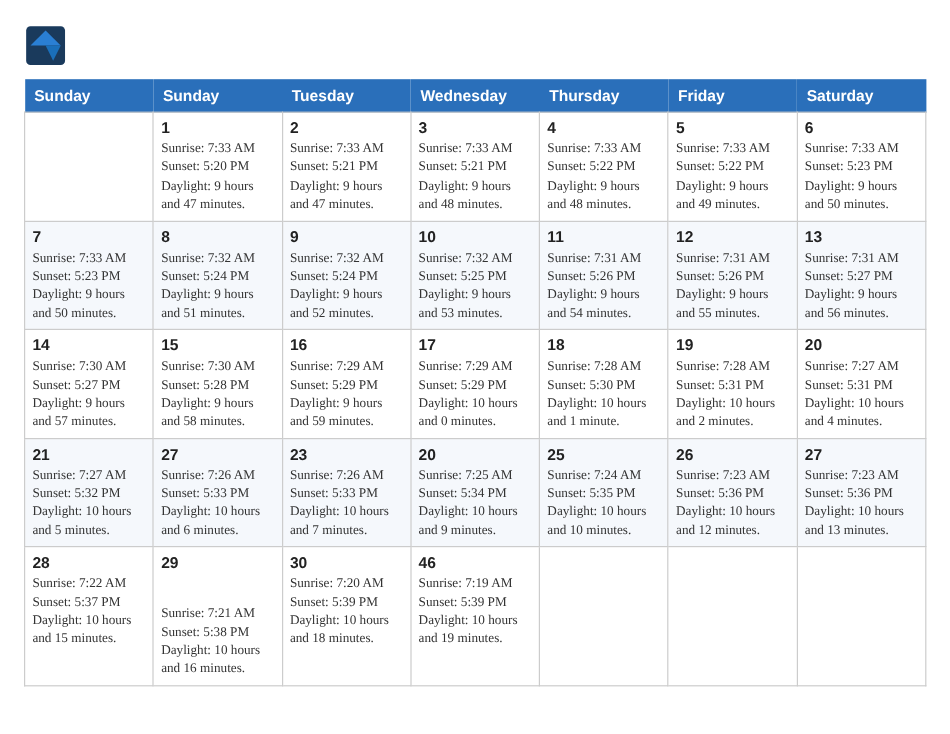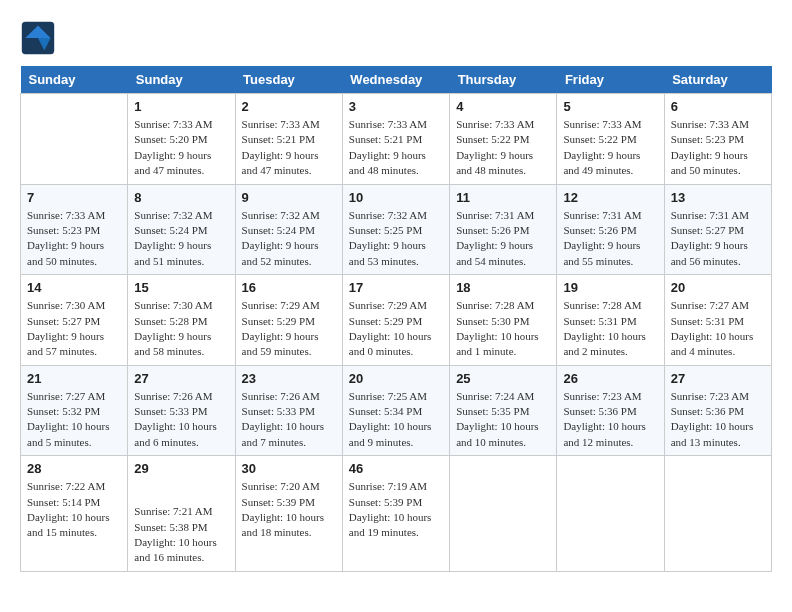--- a/index.html
+++ b/index.html
@@ -311,21 +311,21 @@
           <div class="day-info" style="white-space: pre-line;">Sunrise: 7:23 AM
 Sunset: 5:36 PM
 Daylight: 10 hours
 and 13 minutes.</div>
         </td>
       </tr>
       <tr>
         <td>
           <span class="day-num">28</span>
           <div class="day-info" style="white-space: pre-line;">Sunrise: 7:22 AM
-Sunset: 5:14 PM
+Sunset: 5:37 PM
 Daylight: 10 hours
 and 15 minutes.</div>
         </td>
         <td>
           <span class="day-num">29</span>
           <div class="day-info" style="white-space: pre-line; margin-top: 28px;">Sunrise: 7:21 AM
 Sunset: 5:38 PM
 Daylight: 10 hours
 and 16 minutes.</div>
         </td>

